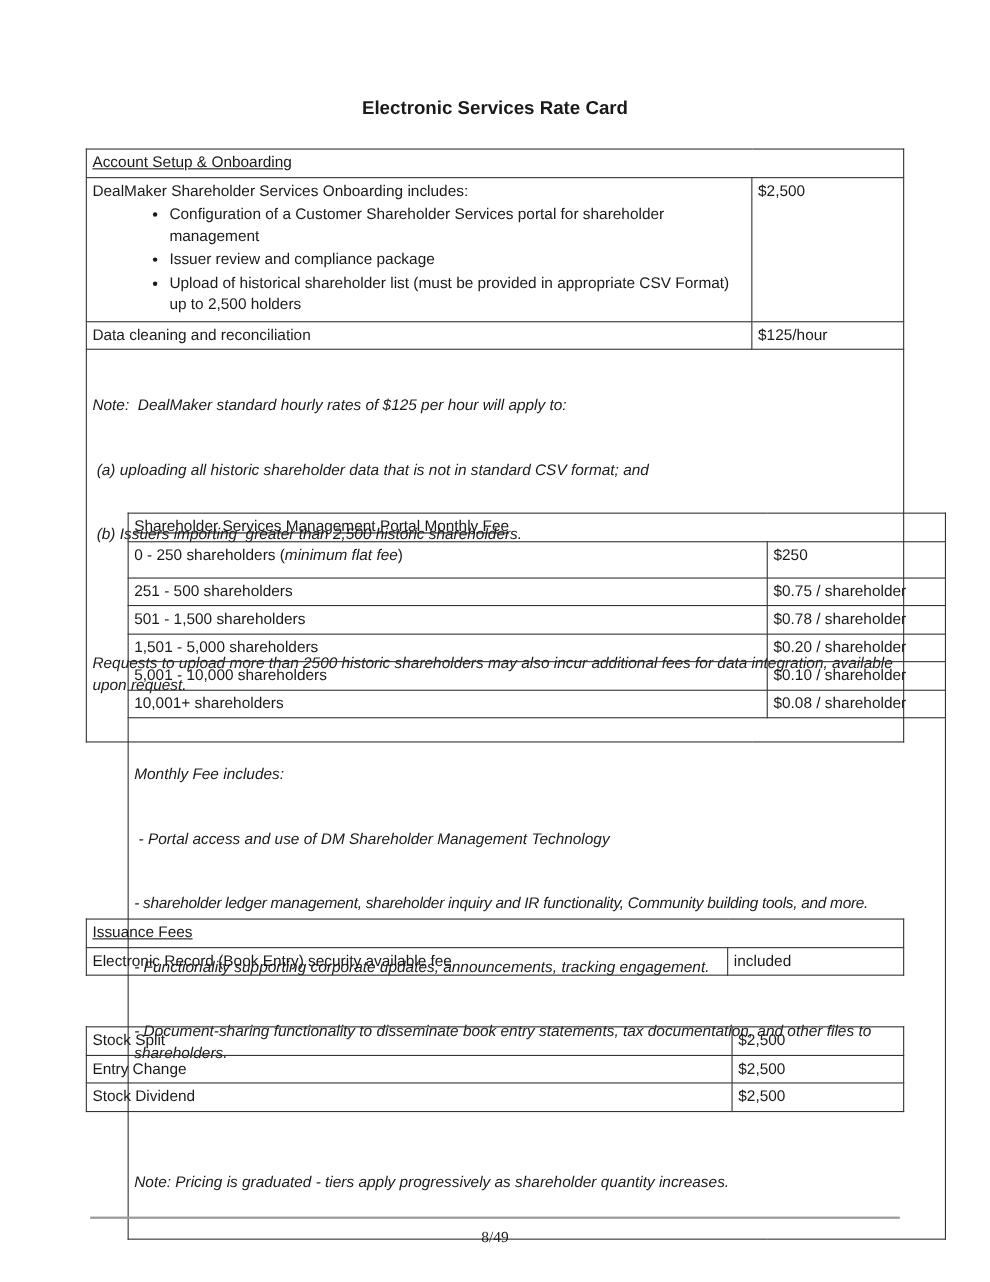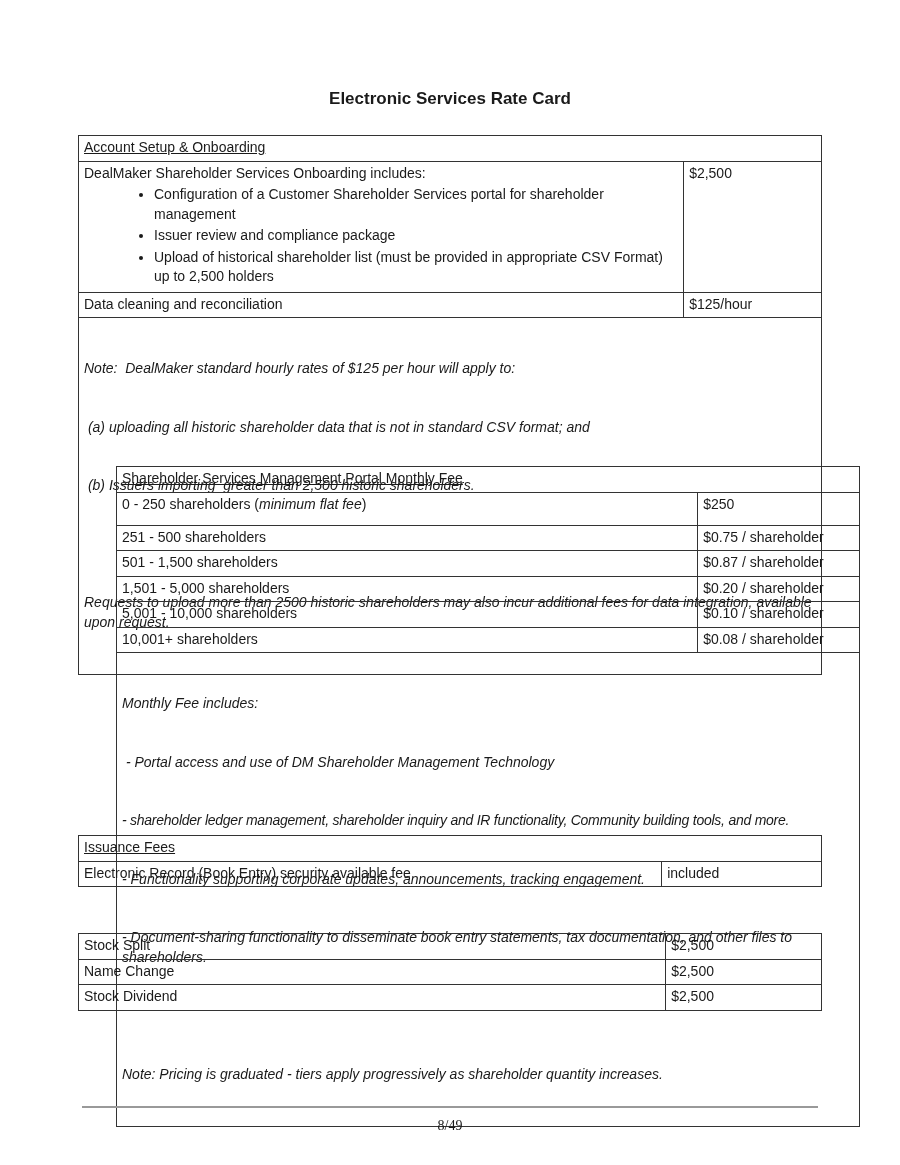--- a/index.html
+++ b/index.html
@@ -69,21 +69,21 @@
   <tr style="height:33px">
     <td><span>0 - 250 shareholders (</span><span class="it">minimum flat fee</span><span>)</span></td>
     <td>$250</td>
   </tr>
   <tr style="height:25.5px">
     <td>251 - 500 shareholders</td>
     <td>$0.75 / shareholder</td>
   </tr>
   <tr style="height:25.5px">
     <td>501 - 1,500 shareholders</td>
-    <td>$0.87 / shareholder</td>
+    <td>$0.78 / shareholder</td>
   </tr>
   <tr style="height:25.5px">
     <td>1,501 - 5,000 shareholders</td>
     <td>$0.20 / shareholder</td>
   </tr>
   <tr style="height:25.5px">
     <td>5,001 - 10,000 shareholders</td>
     <td>$0.10 / shareholder</td>
   </tr>
   <tr style="height:25.5px">
@@ -124,21 +124,21 @@
   <colgroup>
       <col style="width:588px">
       <col style="width:156px">
     </colgroup>
   <tbody>
   <tr>
     <td>Stock Split</td>
     <td>$2,500</td>
   </tr>
   <tr>
-    <td>Name Change</td>
+    <td>Entry Change</td>
     <td>$2,500</td>
   </tr>
   <tr>
     <td>Stock Dividend</td>
     <td>$2,500</td>
   </tr>
 </tbody>
   </table>
 
 <div class="footline"></div>

